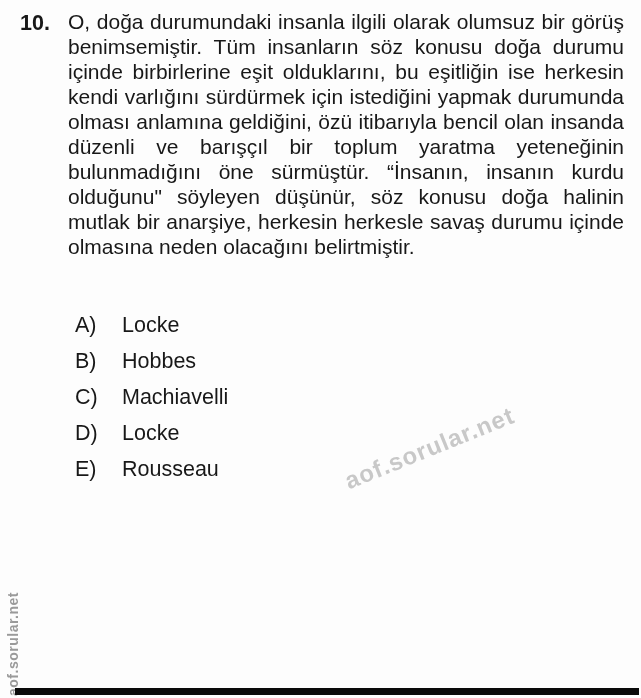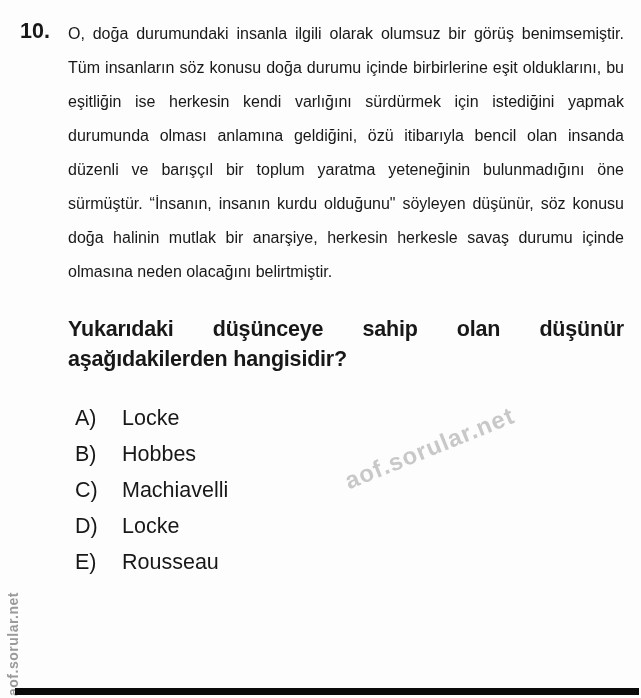--- a/index.html
+++ b/index.html
@@ -6,37 +6,37 @@
   body {
     width: 641px; height: 698px;
     background: #fdfdfd;
     font-family: "Liberation Sans", sans-serif;
     color: #181818;
     position: relative;
     overflow: hidden;
   }
   .question-row {
     position: absolute;
-    top: 17px; left: 20px;
+    top: 9px; left: 20px;
     width: 604px;
     display: flex;
     align-items: flex-start;
     z-index: 2;
   }
   .q-num {
     flex: 0 0 48px;
     font-size: 21.5px;
     font-weight: bold;
     line-height: 29px;
   }
   .q-content { flex: 1 1 auto; width: 554px; }
   .q-body {
     margin: 0;
-    font-size: 16px;
-    line-height: 34px;
+    font-size: 21px;
+    line-height: 25px;
     text-align: justify;
     text-justify: inter-word;
   }
   .q-stem {
     margin: 26px 0 0 0;
     font-size: 21.5px;
     font-weight: bold;
     line-height: 29.5px;
     text-align: justify;
     letter-spacing: -0.2px;
@@ -47,21 +47,21 @@
     padding: 0 0 0 7px;
   }
   .option-row {
     display: flex;
     align-items: baseline;
     height: 36px;
     font-size: 21.5px;
     line-height: 36px;
   }
   .option-letter { flex: 0 0 47px; }
-  .option-text { flex: 1 1 auto; }
+  .option-text { flex: 1 1 auto; margin-top: 22px; }
   .wm-diagonal {
     position: absolute;
     left: 346px; top: 468px;
     z-index: 1;
     font-size: 24px;
     font-weight: bold;
     letter-spacing: 1px;
     color: rgba(135,135,135,0.45);
     transform: rotate(-22deg);
     transform-origin: left center;
@@ -89,21 +89,20 @@
     z-index: 2;
   }
 </style>
 </head>
 <body>
 
 <div class="question-row">
   <div class="q-num">10.</div>
   <div class="q-content">
     <p class="q-body">O, doğa durumundaki insanla ilgili olarak olumsuz bir görüş benimsemiştir. Tüm insanların söz konusu doğa durumu içinde birbirlerine eşit olduklarını, bu eşitliğin ise herkesin kendi varlığını sürdürmek için istediğini yapmak durumunda olması anlamına geldiğini, özü itibarıyla bencil olan insanda düzenli ve barışçıl bir toplum yaratma yeteneğinin bulunmadığını öne sürmüştür. “İnsanın, insanın kurdu olduğunu" söyleyen düşünür, söz konusu doğa halinin mutlak bir anarşiye, herkesin herkesle savaş durumu içinde olmasına neden olacağını belirtmiştir.</p>
-    <p class="q-stem">Yukarıdaki düşünceye sahip olan düşünür aşağıdakilerden hangisidir?</p>
     <ul class="options">
         <li class="option-row">
           <span class="option-letter">A)</span>
           <span class="option-text">Locke</span>
         </li>
         <li class="option-row">
           <span class="option-letter">B)</span>
           <span class="option-text">Hobbes</span>
         </li>
         <li class="option-row">

